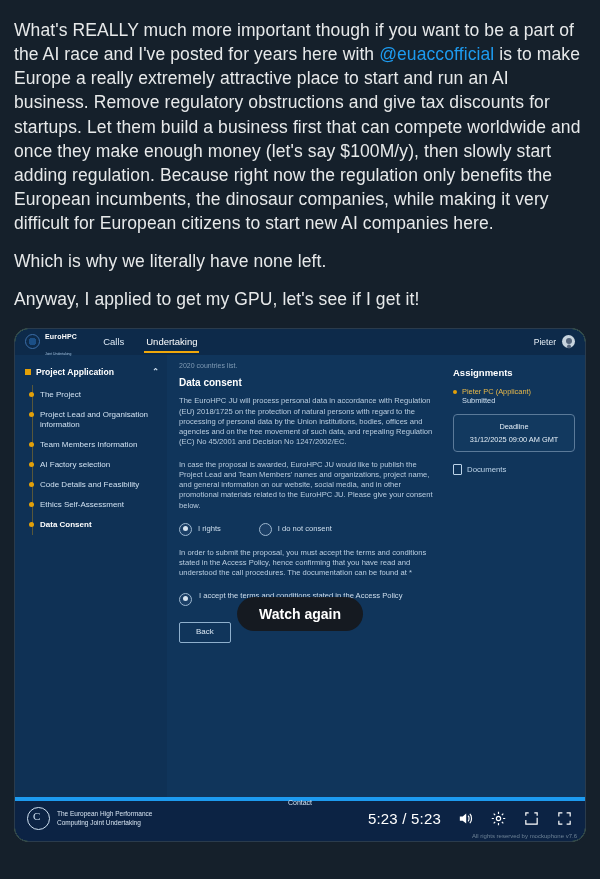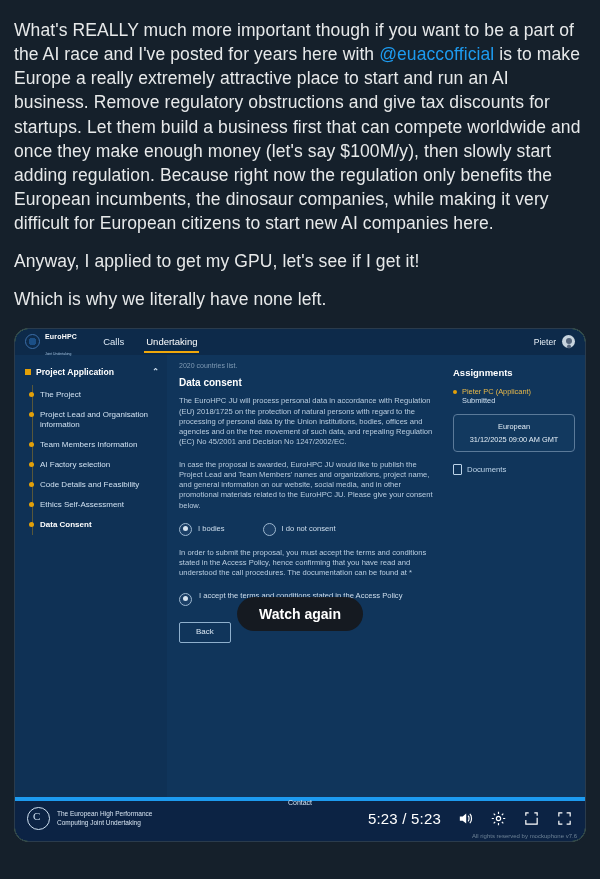--- a/index.html
+++ b/index.html
@@ -437,22 +437,22 @@
     bottom: 2px;
     font-size: 6px;
     color: #6d8296;
   }
 </style>
 </head>
 <body>
 
 <div class="post">
   <div class="post-text"><span>What's REALLY much more important though if you want to be a part of the AI race and I've posted for years here with </span><span class="mention">@euaccofficial</span><span> is to make Europe a really extremely attractive place to start and run an AI business. Remove regulatory obstructions and give tax discounts for startups. Let them build a business first that can compete worldwide and once they make enough money (let's say $100M/y), then slowly start adding regulation. Because right now the regulation only benefits the European incumbents, the dinosaur companies, while making it very difficult for European citizens to start new AI companies here.</span></div>
+  <div class="post-text" style="margin-top:14px">Which is why we literally have none left.</div>
   <div class="post-text" style="margin-top:14px">Anyway, I applied to get my GPU, let's see if I get it!</div>
-  <div class="post-text" style="margin-top:14px">Which is why we literally have none left.</div>
 </div>
 
 <div class="video-card">
 
   <div class="app-topbar">
     <div class="brand">
       <span class="brand-mark"></span>
       <span class="brand-text">
         <span class="brand-title">EuroHPC</span><br>
         <span class="brand-sub">Joint Undertaking</span>
@@ -509,21 +509,21 @@
       </div>
     </div>
 
     <div class="doc">
       <div class="faded">2020 countries list.</div>
       <h3>Data consent</h3>
       <div class="para">The EuroHPC JU will process personal data in accordance with Regulation (EU) 2018/1725 on the protection of natural persons with regard to the processing of personal data by the Union institutions, bodies, offices and agencies and on the free movement of such data, and repealing Regulation (EC) No 45/2001 and Decision No 1247/2002/EC.</div>
       <div class="para">In case the proposal is awarded, EuroHPC JU would like to publish the Project Lead and Team Members' names and organizations, project name, and general information on our website, social media, and in other promotional materials related to the EuroHPC JU. Please give your consent below.</div>
       <div class="radio-row">
         <span class="radio sel"></span>
-        <span class="radio-label">I bodies</span>
+        <span class="radio-label">I rights</span>
         <span class="gap"></span>
         <span class="radio"></span>
         <span class="radio-label">I do not consent</span>
       </div>
       <div class="para">In order to submit the proposal, you must accept the terms and conditions stated in the Access Policy, hence confirming that you have read and understood the call procedures. The documentation can be found at *</div>
       <div class="accept-row">
         <span class="radio sel"></span>
         <span class="radio-label">I accept the terms and conditions stated in the Access Policy</span>
       </div>
       <span class="btn-back">Back</span>
@@ -532,21 +532,21 @@
     <div class="assign">
       <h4>Assignments</h4>
       <div class="assign-item">
         <span class="dot2"></span>
         <span>
           <span class="applicant">Pieter PC (Applicant)</span><br>
           <span class="submitted">Submitted</span>
         </span>
       </div>
       <div class="deadline-box">
-        <span class="t">European</span>
+        <span class="t">Deadline</span>
         <span>31/12/2025 09:00 AM GMT</span>
       </div>
       <div class="docs-link">
         <span class="doc-icon"></span>
         <span>Documents</span>
       </div>
     </div>
 
   </div>
 

